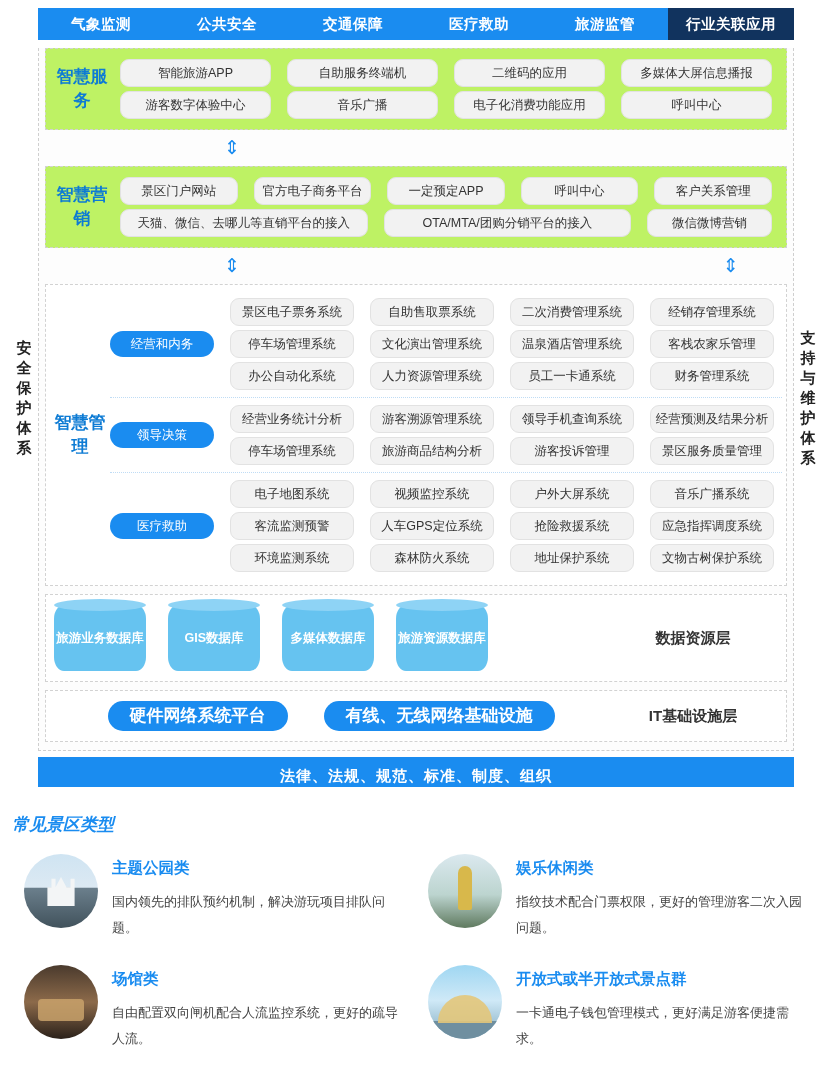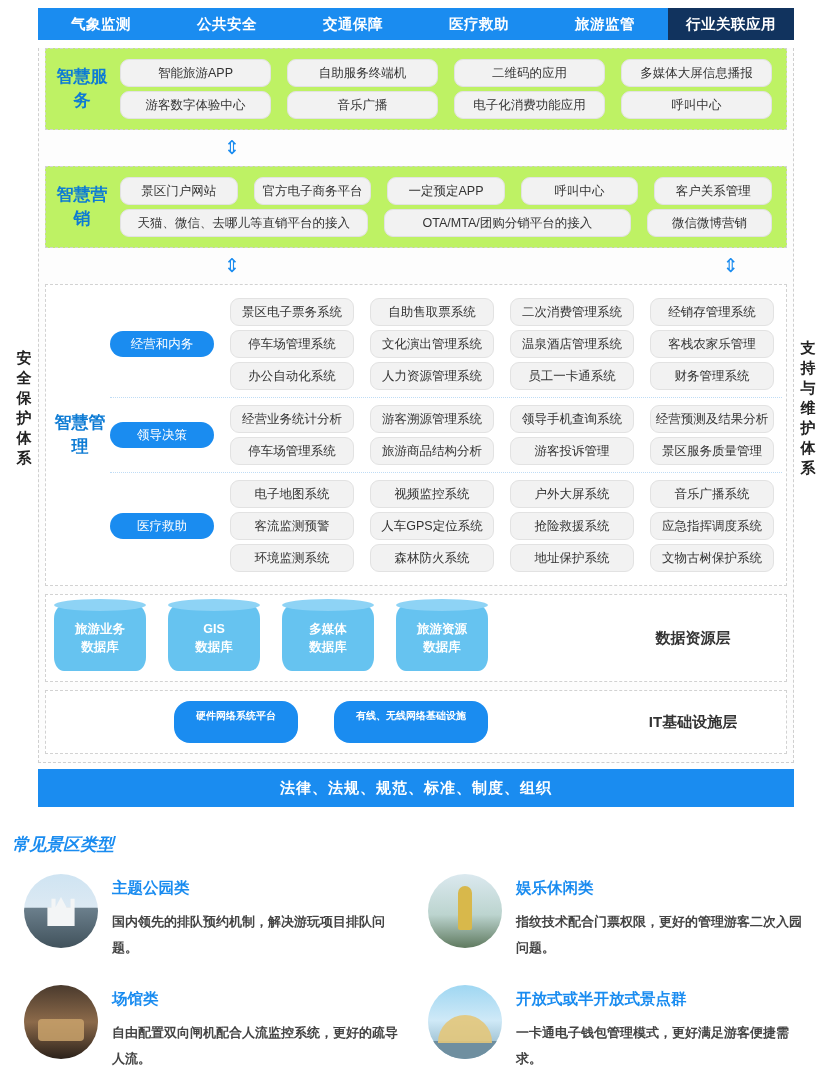--- a/index.html
+++ b/index.html
@@ -69,37 +69,37 @@
 
   
   .layer{
     display:flex;align-items:center;border:1px dashed #d2d2d2;margin:8px 6px;padding:10px 8px;background:#fff;
   }
   .cyls{display:flex;flex:1 1 auto;}
   .cyl{
     width:92px;height:66px;margin-right:22px;position:relative;
     background:#66c3f0;border-radius:10px/14px;
     display:flex;align-items:center;justify-content:center;text-align:right;
-    color:#fff;font-size:12.5px;line-height:18px;font-weight:bold;flex-direction:column;
+    color:#fff;font-size:12.5px;line-height:18px;font-weight:bold;
   }
   .cyl:before{
     content:"";position:absolute;left:0;top:-6px;width:92px;height:12px;
     background:#8ed3f5;border-radius:50%;
   }
   .layer-name{width:170px;flex:0 0 170px;text-align:center;font-size:15px;font-weight:bold;color:#333;}
 
   .itlayer{display:flex;align-items:center;border:1px dashed #d2d2d2;margin:8px 6px;padding:10px 8px;background:#fff;}
   .it-btns{display:flex;flex:1 1 auto;justify-content:center;}
   .it-btn{
-    background:#1a8cf0;color:#fff;border-radius:16px;height:42px;line-height:30px;
-    padding:0 22px;font-size:10px;font-weight:bold;margin:0 18px;
+    background:#1a8cf0;color:#fff;border-radius:16px;height:30px;line-height:30px;
+    padding:0 22px;font-size:17px;font-weight:bold;margin:0 18px;
   }
 
   .bottombar{
-    background:#1a8cf0;color:#fff;height:38px;line-height:38px;text-align:center;
+    background:#1a8cf0;color:#fff;height:30px;line-height:38px;text-align:center;
     font-size:15px;font-weight:bold;letter-spacing:1px;margin-top:6px;
   }
 
   
   .types{padding:26px 12px 18px 12px;}
   .types-title{color:#1a8cf0;font-size:17px;font-weight:bold;margin:0 0 18px 0;font-style:italic;}
   .type-grid{display:flex;flex-wrap:wrap;}
   .type-item{width:50%;display:flex;margin-bottom:24px;}
   .thumb{
     width:74px;height:74px;flex:0 0 74px;border-radius:50%;margin:0 14px 0 12px;
@@ -113,21 +113,21 @@
     background:#d8b84b;border-radius:7px 7px 2px 2px;}
   .t-museum{background:linear-gradient(#4a3a2d 0%,#8c6a4a 50%,#2b211a 100%);}
   .t-museum:after{content:"";position:absolute;left:14px;top:34px;width:46px;height:22px;
     background:#c9a26b;border-radius:4px;opacity:.85;}
   .t-dome{background:linear-gradient(#9fd7f2 0%,#cfe9f7 48%,#7fa8bd 100%);}
   .t-dome:after{content:"";position:absolute;left:10px;top:30px;width:54px;height:28px;
     background:#e3c77a;border-radius:27px 27px 0 0;opacity:.9;}
   .t-dome:before{content:"";position:absolute;left:0;top:56px;width:74px;height:18px;background:#6f8fa0;}
   .type-txt{flex:1 1 auto;padding-right:16px;}
   .type-name{color:#1a8cf0;font-size:15.5px;font-weight:bold;margin:4px 0 10px 0;}
-  .type-desc{font-size:13px;color:#444;line-height:26px;font-weight:bold;}
+  .type-desc{font-size:13px;color:#444;line-height:26px;}
 </style>
 </head>
 <body>
 
 <div class="page">
 
   <div class="arch">
     <div class="arch-inner">
 
       <div class="side-label">

